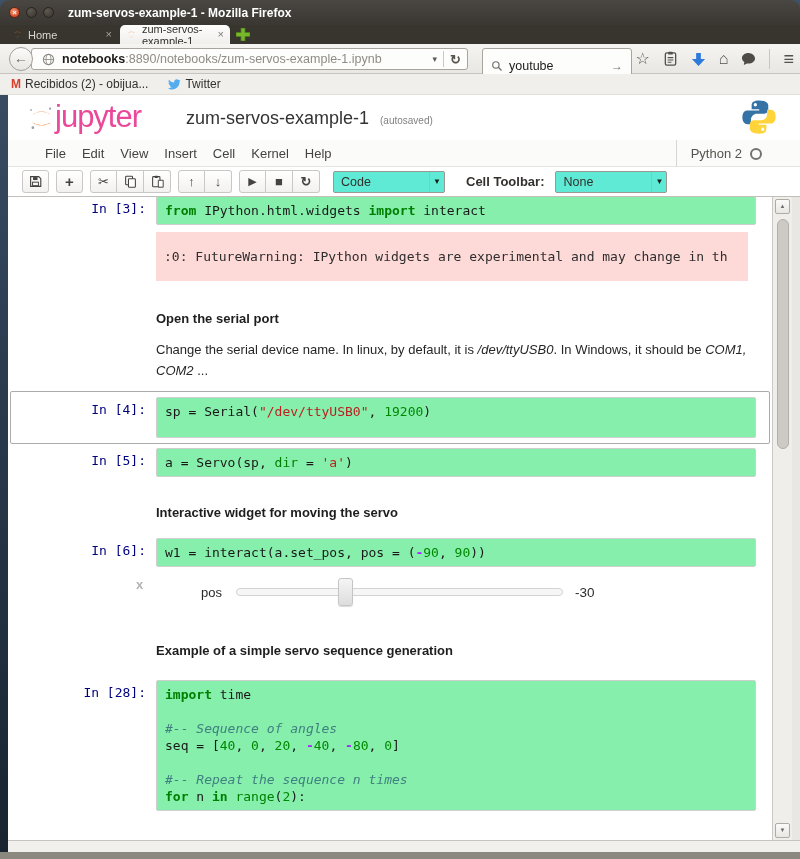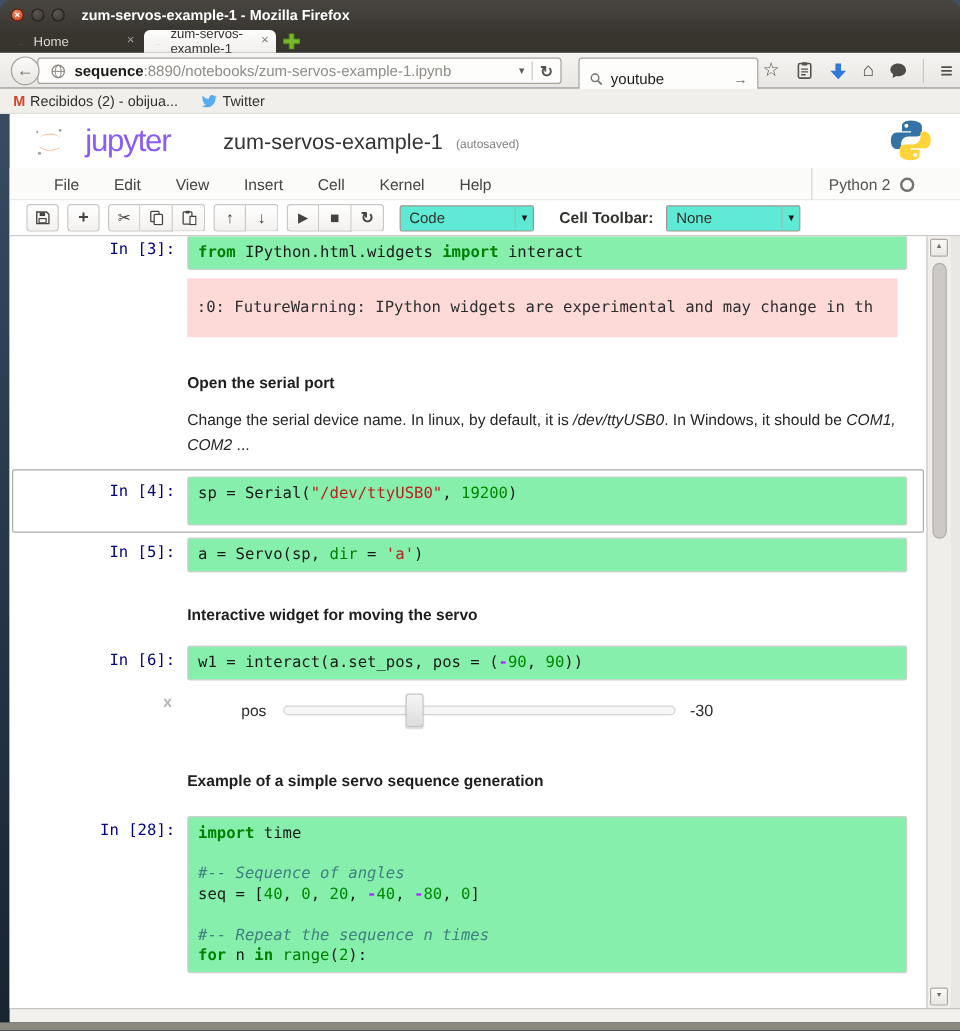--- a/index.html
+++ b/index.html
@@ -50,27 +50,27 @@
 
   .bookmarksbar{ position:absolute; left:0; top:74px; width:800px; height:21px; background:#f1efec;
     display:flex; align-items:center; padding-left:11px; gap:20px; border-bottom:1px solid #e2dfda;}
   .bmk{ display:flex; align-items:center; gap:4px; font-size:12px; color:#33312d; }
   .gmail-m{ color:#d7402c; font-weight:bold; font-size:12px; }
 
   
   .page{ position:absolute; left:8px; top:95px; width:792px; height:745px; background:#fff; }
   .jheader{ position:relative; height:45px; }
   .jlogo{ position:absolute; left:20px; top:7px; display:flex; align-items:flex-end; }
-  .jwordmark{ font-size:26px; color:#8b5cf6; letter-spacing:-1px; line-height:30px; margin-left:16px;}
+  .jwordmark{ font-size:31px; color:#ec4899; letter-spacing:-1px; line-height:30px; margin-left:0;}
   .nbtitle{ position:absolute; left:178px; top:13px; font-size:18px; color:#333; }
   .autosave{ position:absolute; left:372px; top:20px; font-size:10px; color:#818181; }
   .pylogo{ position:absolute; right:22px; top:3px; }
 
   .jmenubar{ position:relative; height:27px; background:#fbfbfa; border-bottom:1px solid #e6e6e4;
-    display:flex; align-items:center; padding-left:37px; gap:29px; }
+    display:flex; align-items:center; padding-left:37px; gap:16px; }
   .menuitem{ font-size:13px; color:#45433f; }
   .kernelbox{ position:absolute; right:38px; top:0; height:27px; display:flex; align-items:center;
     gap:8px; border-left:1px solid #d8d6d2; padding-left:14px; font-size:13px; color:#55534e; }
   .kcircle{ width:12px; height:12px; border:2px solid #757370; border-radius:50%; }
 
   .jtoolbar{ position:relative; height:30px; background:#fff; border-bottom:1px solid #c2bfba;
     display:flex; align-items:center; padding-left:14px; gap:7px; }
   .btngroup{ display:flex; }
   .tbtn{ height:23px; min-width:27px; display:flex; align-items:center; justify-content:center;
     background:linear-gradient(#ffffff,#f2f1ef); border:1px solid #cac8c4; color:#45433f;
@@ -180,21 +180,21 @@
   <div class="navbar">
     <div class="backbtn">←</div>
     <div class="urlbar">
       <span class="icon">
         <svg width="13" height="13" viewBox="0 0 16 16">
             <circle cx="8" cy="8" r="6.3" fill="none" stroke="#8a8781" stroke-width="1.3"></circle>
             <ellipse cx="8" cy="8" rx="3" ry="6.3" fill="none" stroke="#8a8781" stroke-width="1"></ellipse>
             <path d="M1.7 8h12.6" stroke="#8a8781" stroke-width="1"></path>
           </svg>
       </span>
-      <span class="host">sequence</span>
+      <span class="host">notebooks</span>
       <span class="rest">:8890/notebooks/zum-servos-example-1.ipynb</span>
       <span class="caret">▾</span>
       <span class="sep"></span>
       <span class="reload">↻</span>
     </div>
     <div class="searchbox">
       <span class="icon">
         <svg width="12" height="12" viewBox="0 0 16 16">
             <circle cx="6.5" cy="6.5" r="4.2" fill="none" stroke="#76736e" stroke-width="1.6"></circle>
             <path d="M9.8 9.8 L14 14" stroke="#76736e" stroke-width="1.8"></path>

